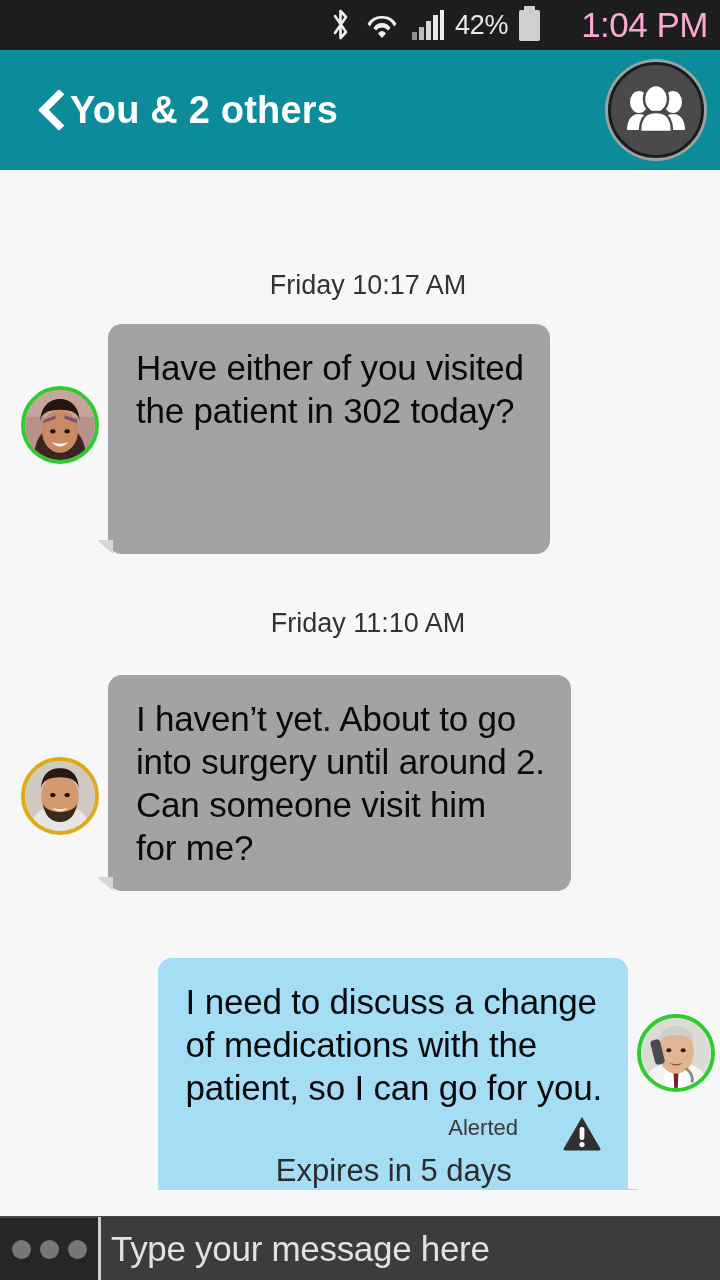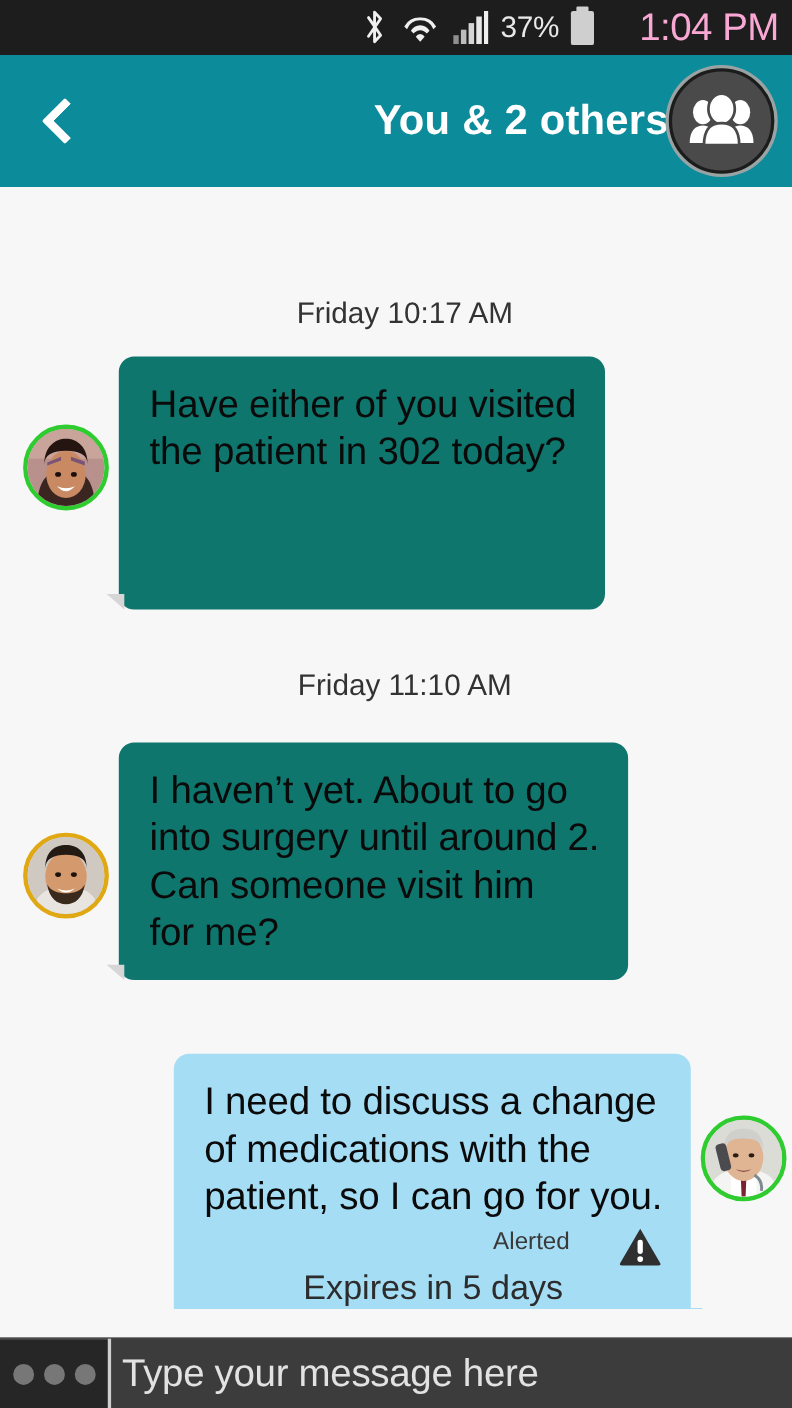--- a/index.html
+++ b/index.html
@@ -52,21 +52,21 @@
     cursor:pointer;
   }
   .chev{
     width:30px; height:30px;
     border-left:8px solid #fff; border-bottom:8px solid #fff;
     transform:rotate(45deg);
     border-radius:2px;
     margin-left:8px;
   }
   .hdr-title{
-    flex:1; text-align:right;
+    flex:1; text-align:left;
     color:#fff; font-size:38px; font-weight:bold;
     letter-spacing:0.2px;
     margin-left:-40px;
   }
   .hdr-avatar{
     width:96px; height:96px; margin-right:16px;
     border-radius:50%;
     background:#4a4a4a;
     border:3px solid #1c1c1c;
     box-shadow:0 0 0 3px #9aa3a3;
@@ -95,21 +95,21 @@
     width:78px; height:78px; border-radius:50%;
     overflow:hidden;
     border:4px solid #2ecc2e;
     background:#ddd;
     flex:0 0 auto;
   }
   .avatar.gold{ border-color:#e0a812; }
 
   .bubble{
     position:relative;
-    background:#0f766e;
+    background:#a3a3a3;
     border-radius:14px;
     padding:22px 26px 22px 28px;
     max-width:500px;
   }
   .bubble .txt{
     color:#0a0a0a; font-size:35px; line-height:43px;
     letter-spacing:-0.2px; white-space:pre-line;
   }
   .bubble.blue{ background:#a5ddf5; }
 
@@ -179,21 +179,21 @@
         <path d="M19 13 A10 10 0 0 1 27.5 18 L25 20.5 A7.6 7.6 0 0 0 13 20.5 L10.5 18 A10 10 0 0 1 19 13 Z" fill="#efefef"></path>
         <path d="M19 21 A5 5 0 0 1 23 23.5 L19 28 L15 23.5 A5 5 0 0 1 19 21 Z" fill="#efefef"></path>
       </svg>
       <svg class="sb-ic" width="32" height="30" viewBox="0 0 32 30">
         <rect x="0" y="22" width="5" height="8" fill="#8f8f8f"></rect>
         <rect x="7" y="17" width="5" height="13" fill="#bdbdbd"></rect>
         <rect x="14" y="11" width="5" height="19" fill="#d6d6d6"></rect>
         <rect x="21" y="5" width="5" height="25" fill="#e8e8e8"></rect>
         <rect x="28" y="0" width="4" height="30" fill="#efefef"></rect>
       </svg>
-      <span class="sb-battpct">37%</span>
+      <span class="sb-battpct">42%</span>
       <span class="sb-batt"></span>
       <span class="sb-time">1:04 PM</span>
     </div>
   </div>
 
   <div class="header">
     <div class="hdr-back">
       <span class="chev"></span>
     </div>
     <div class="hdr-title">You &amp; 2 others</div>

